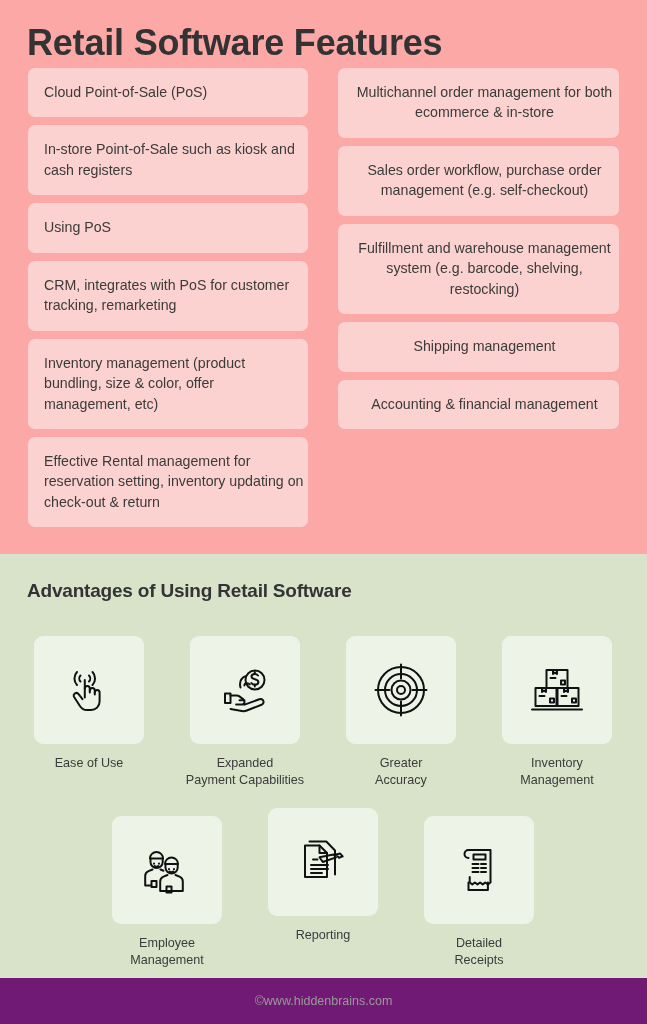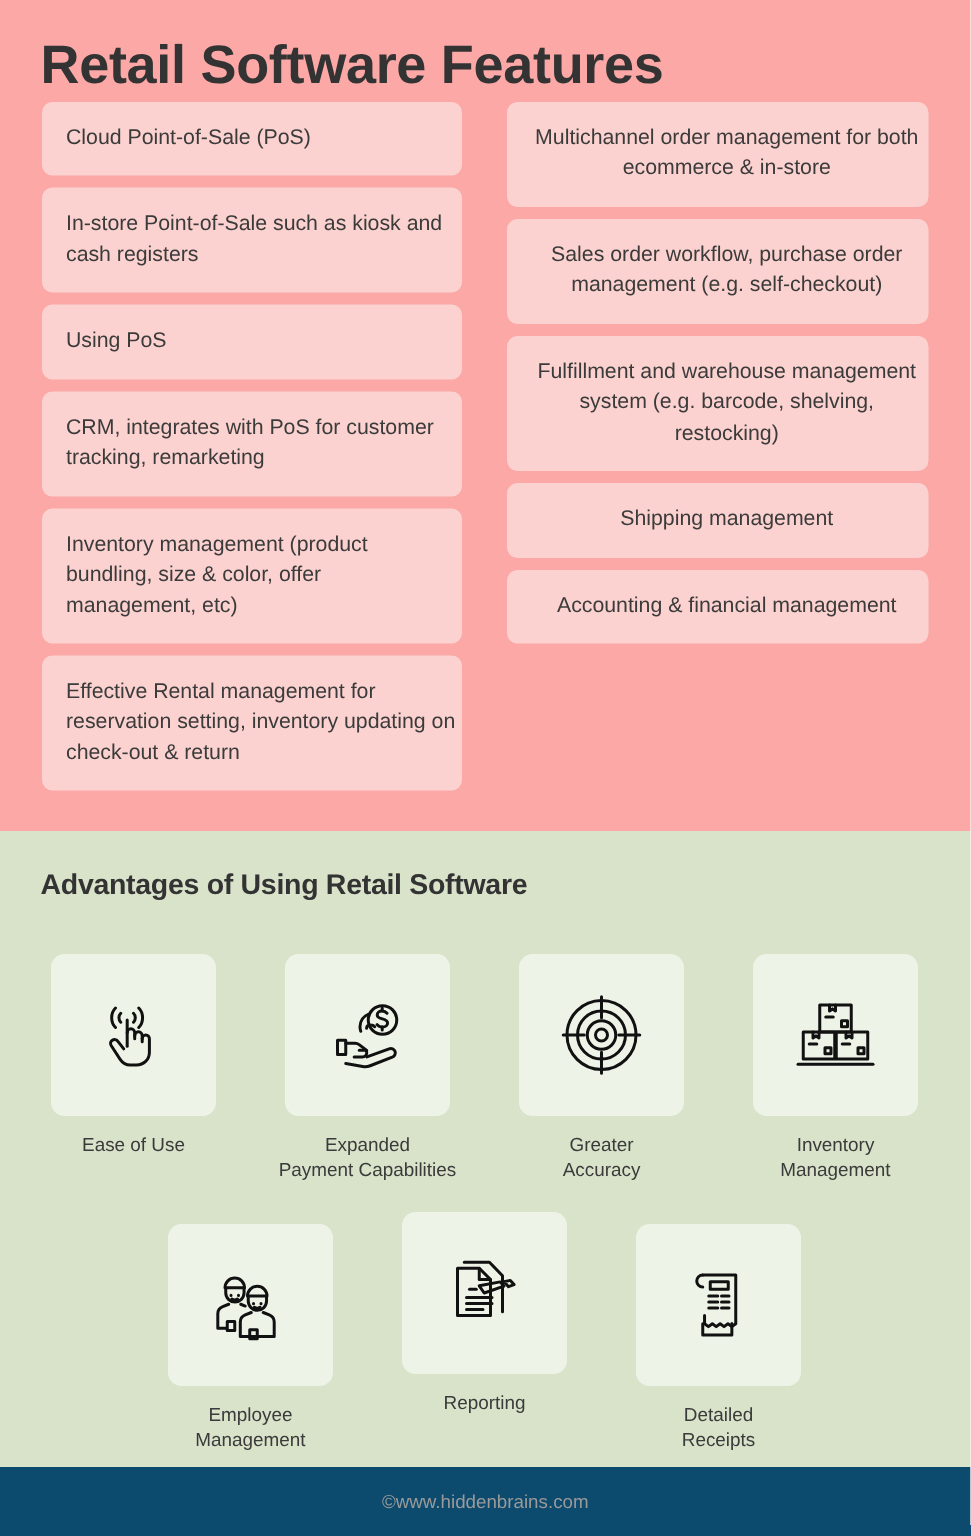--- a/index.html
+++ b/index.html
@@ -108,21 +108,21 @@
     line-height: 1.36;
     color: #3b3b3b;
   }
 
   
   .footer {
     position: absolute;
     left: 0; top: 978px;
     width: 647px;
     height: 46px;
-    background: #0c4a6e;
+    background: #701a75;
     display: flex;
     align-items: center;
     justify-content: center;
   }
   .footer-text {
     font-size: 12.5px;
     color: #9a9a9a;
   }
 </style>
 </head>

